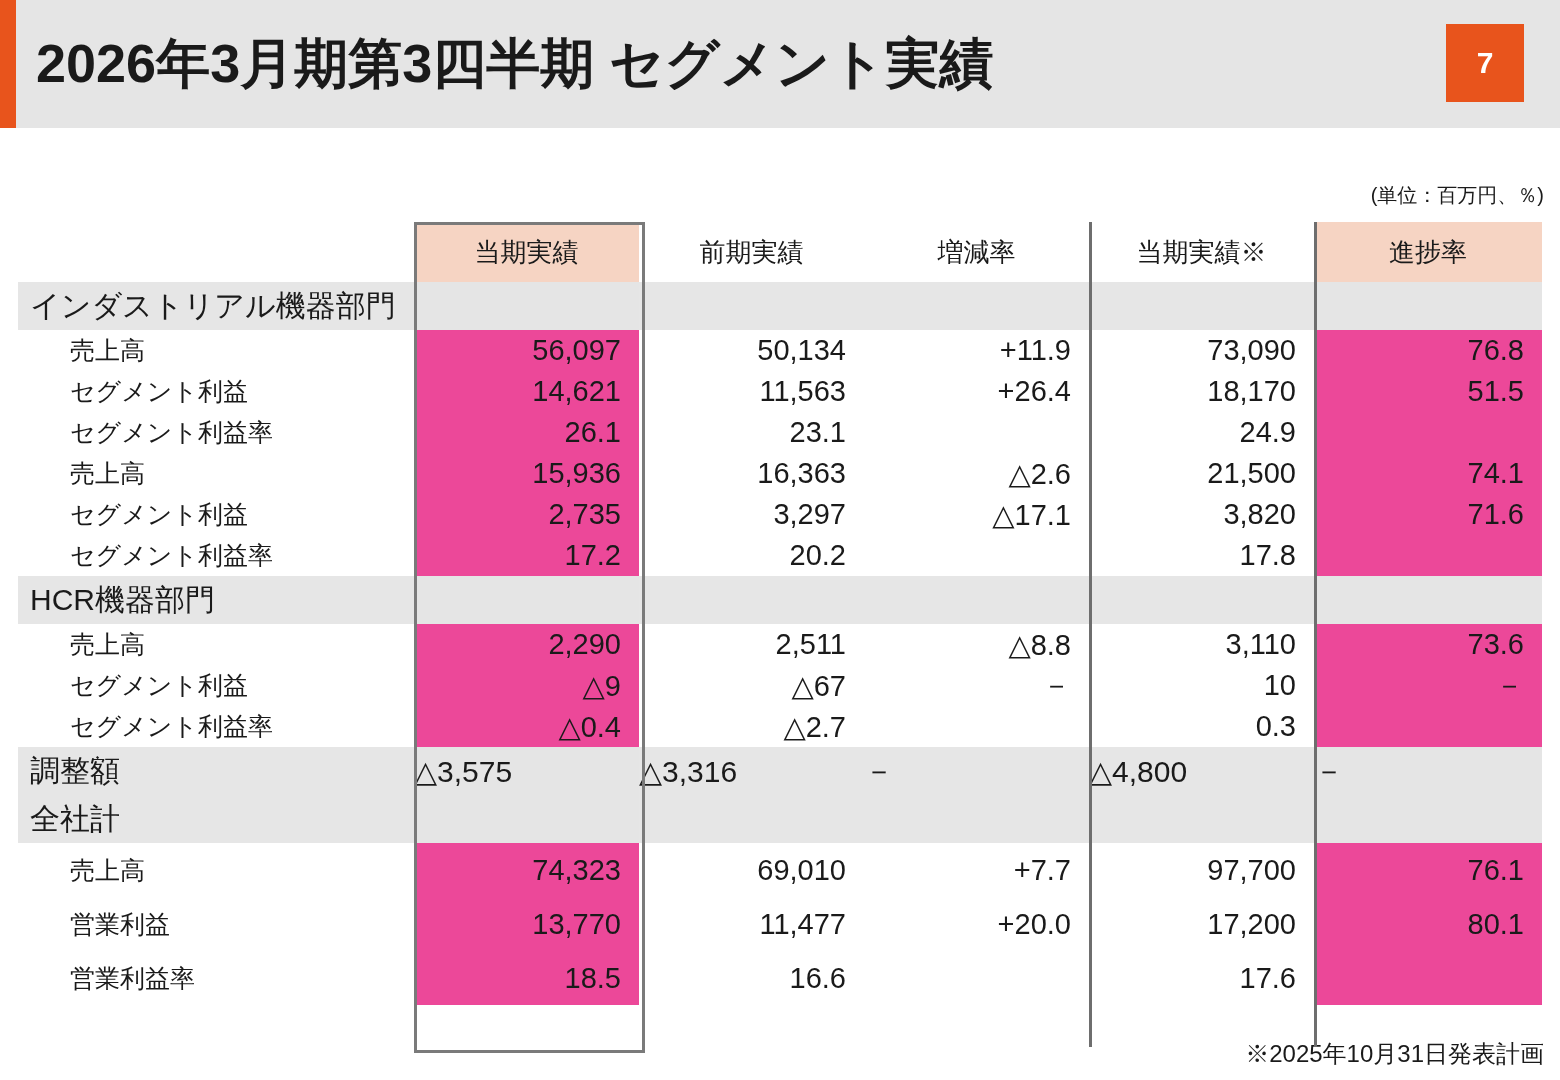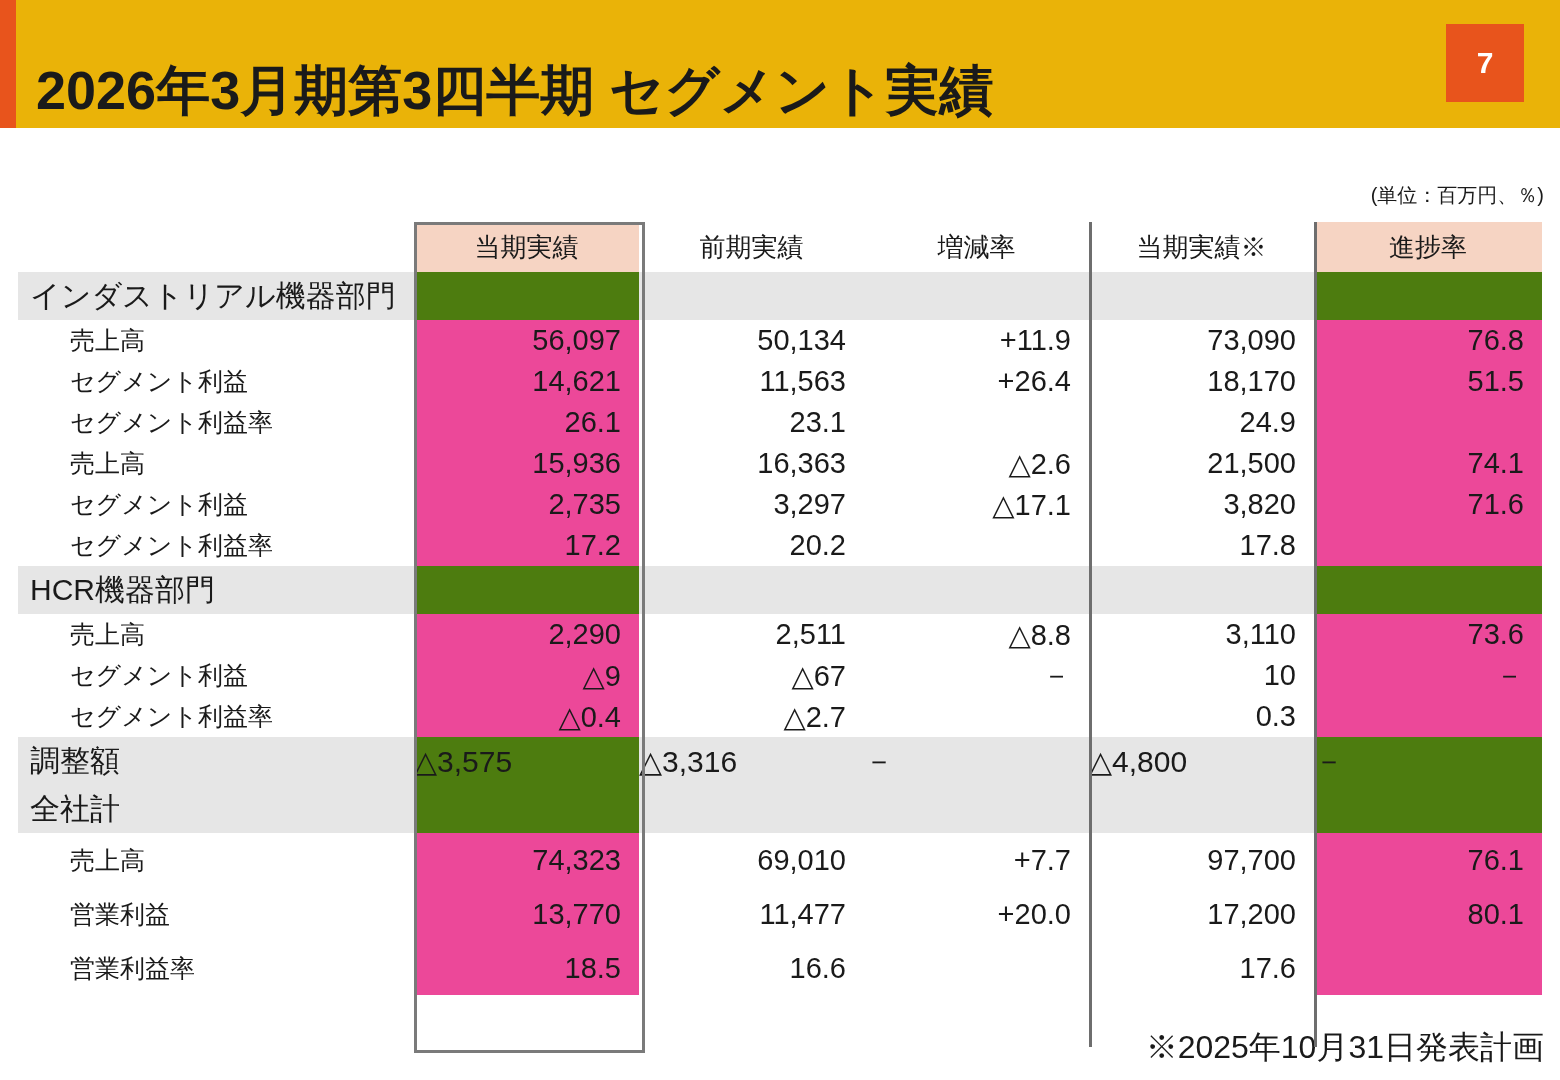--- a/index.html
+++ b/index.html
@@ -12,23 +12,23 @@
     background: #ffffff;
     font-family: "Liberation Sans", sans-serif;
     color: #222222;
     overflow: hidden;
   }
 
   
   .header {
     position: relative;
     height: 128px;
-    background: #eab308;
+    background: #e5e5e5;
     display: flex;
-    align-items: flex-end;
+    align-items: center;
   }
   .header-accent {
     position: absolute;
     left: 0;
     top: 0;
     width: 16px;
     height: 128px;
     background: #e8541c;
   }
   .header-title {
@@ -83,40 +83,40 @@
   }
   .c-label { width: 396px; }
   .c-cur   { width: 225px; }
   .c-prev  { width: 225px; }
   .c-chg   { width: 225px; }
   .c-plan  { width: 225px; }
   .c-prog  { width: 228px; }
 
   
   .hdr td {
-    height: 50px;
+    height: 60px;
     text-align: center;
     font-size: 26px;
     color: #1a1a1a;
   }
   .hdr .hl-col { background: #f6d4c3; }
   .hdr .plain  { background: #ffffff; }
 
   
   tr.section td {
     height: 48px;
     background: #e6e6e6;
     font-size: 30px;
     color: #1a1a1a;
   }
   tr.section td.lbl {
     padding-left: 12px;
     text-align: left;
   }
-  tr.section td.hl-col { background: #4d7c0f; }
+  tr.section td.hl-col { background: #e5e5e5; }
 
   
   tr.data td {
     height: 41px;
     font-size: 29px;
     color: #1a1a1a;
   }
   tr.data td.lbl {
     padding-left: 52px;
     text-align: left;
@@ -143,21 +143,21 @@
   .hl-box {
     position: absolute;
     border: 3px solid #7a7a7a;
     pointer-events: none;
   }
 
   .footnote {
     position: absolute;
     right: 16px;
     bottom: 10px;
-    font-size: 32px;
+    font-size: 24px;
     color: #1a1a1a;
   }
 </style>
 </head>
 <body>
 
 <div class="header">
   <div class="header-accent"></div>
   <div class="header-title">2026年3月期第3四半期 セグメント実績</div>
   <div class="page-badge">7</div>

